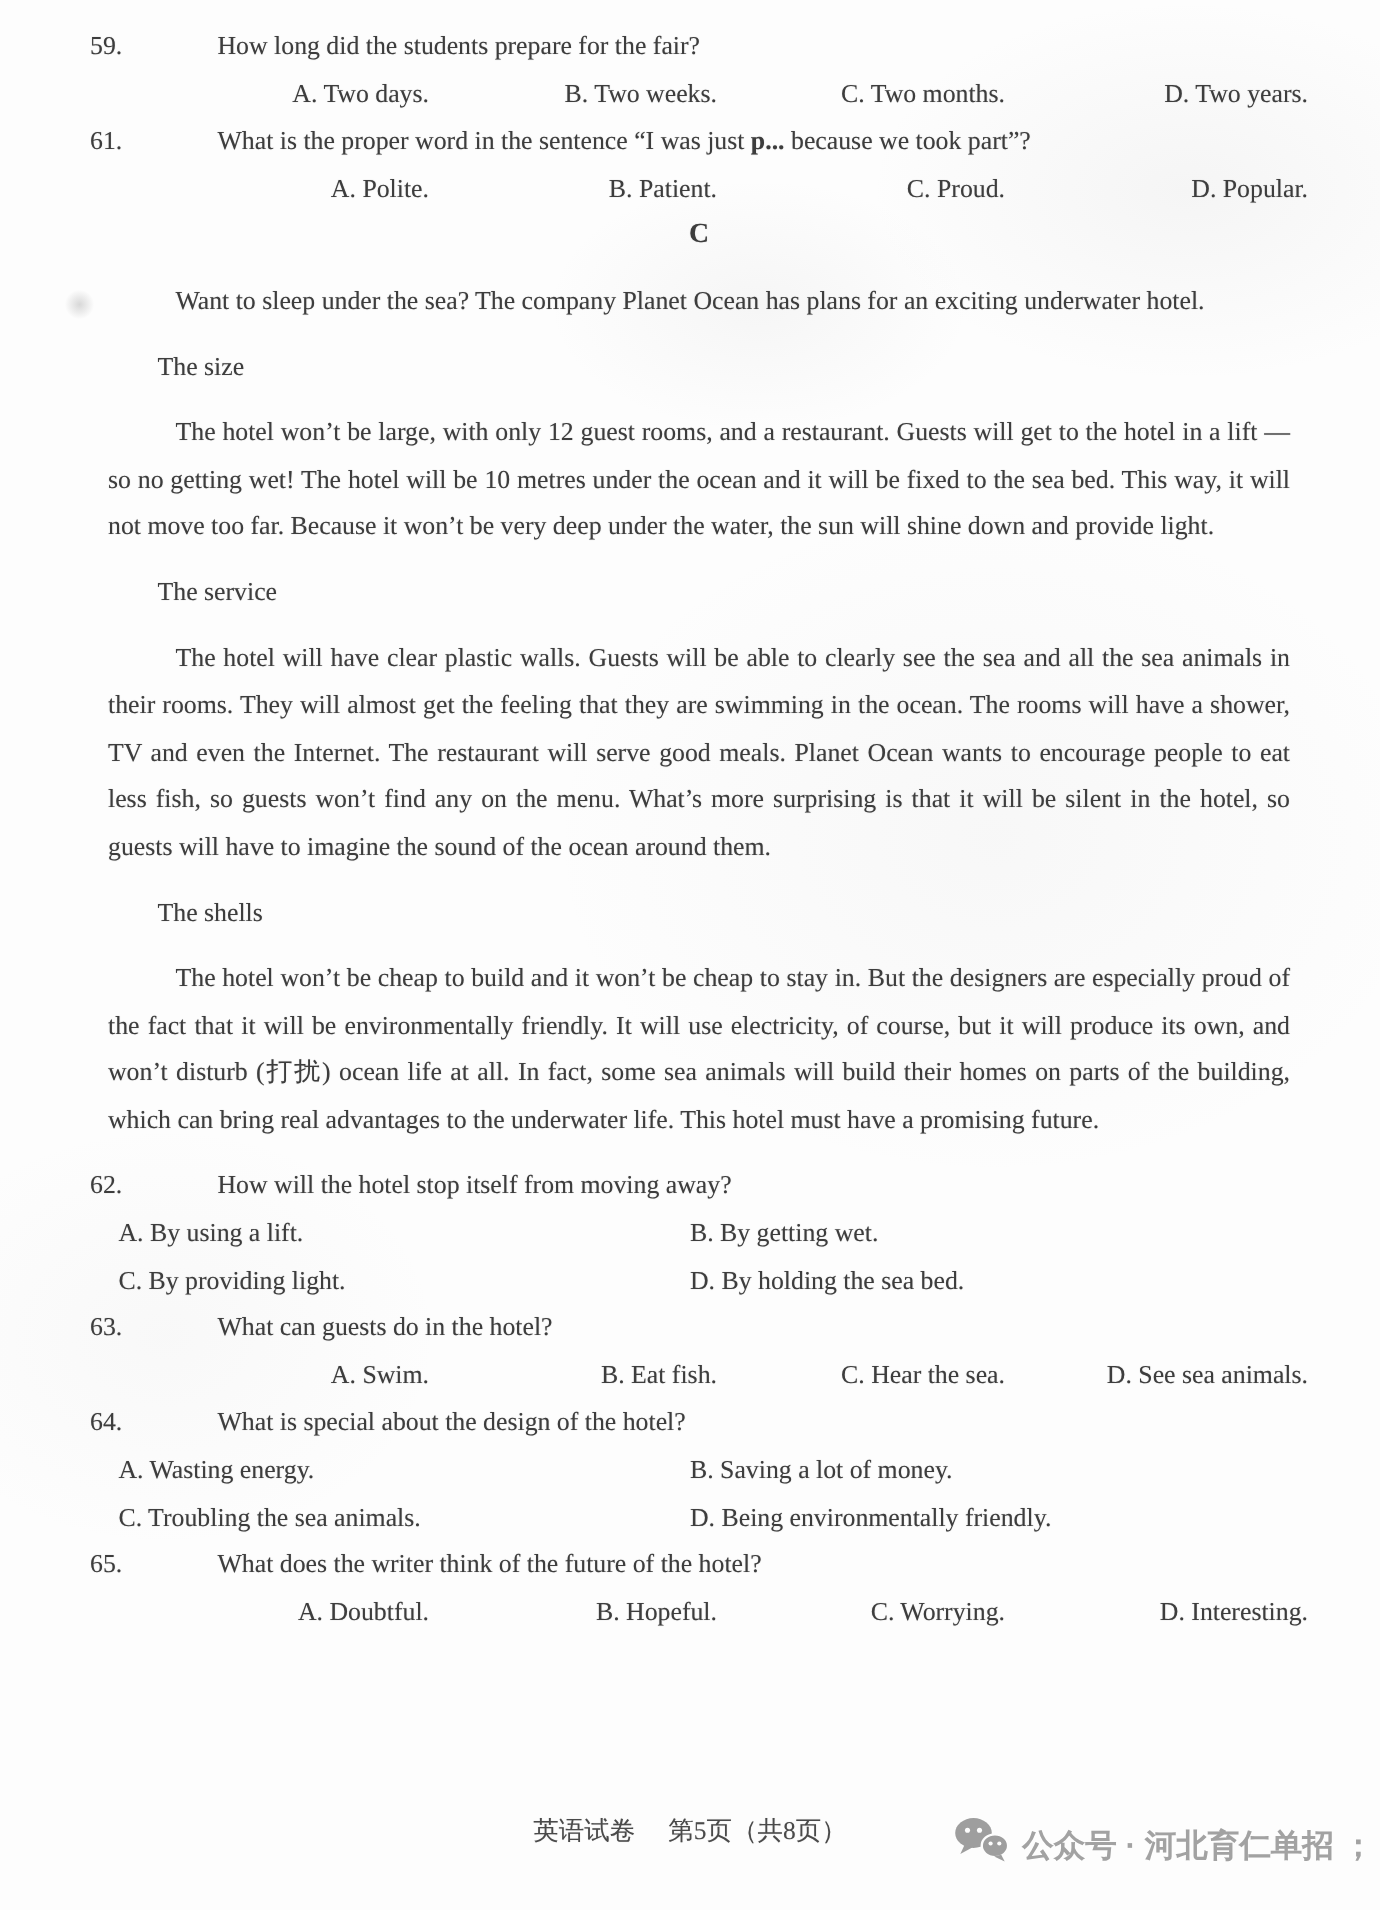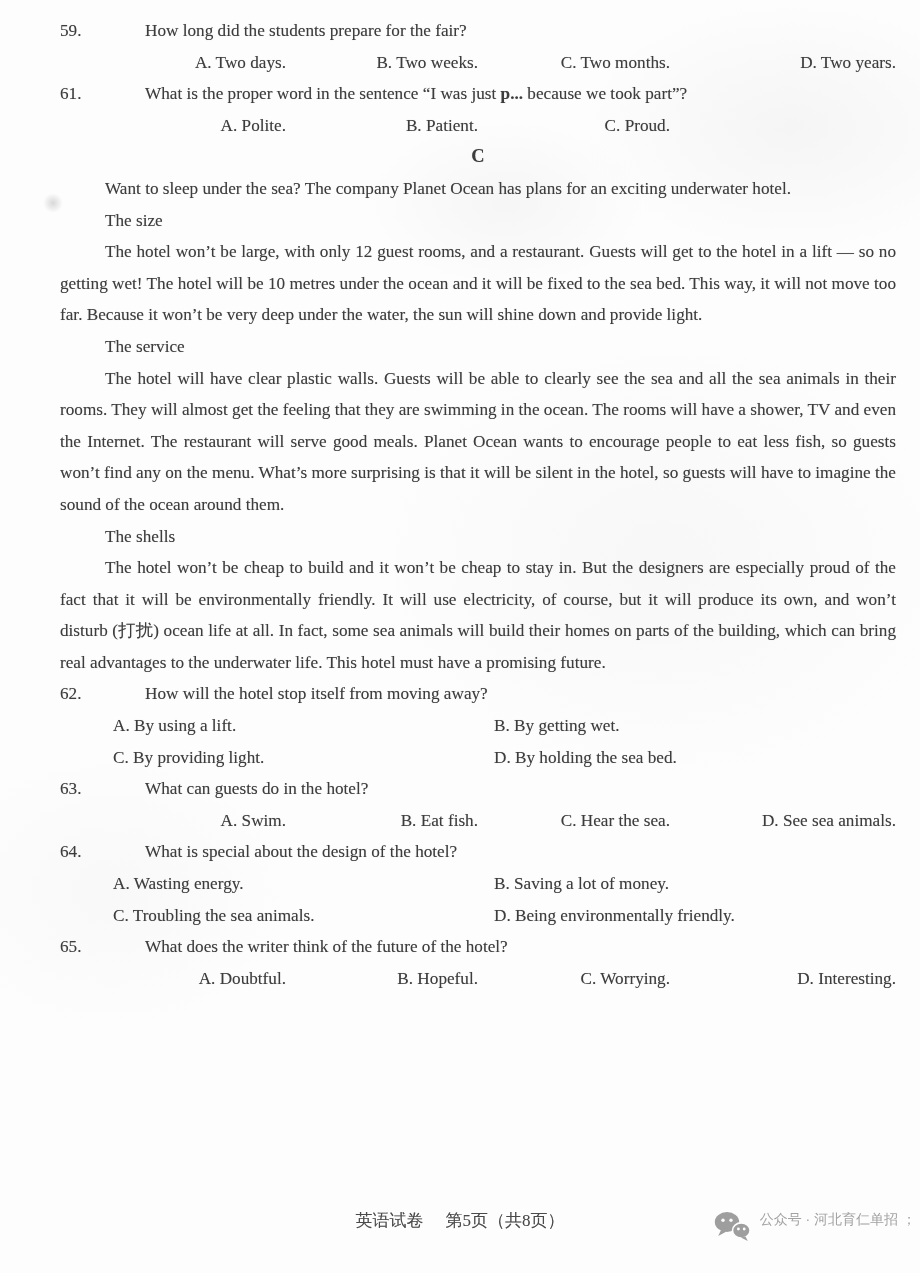--- a/index.html
+++ b/index.html
@@ -14,49 +14,50 @@
     content:"";position:absolute;inset:0;pointer-events:none;z-index:0;
     background:
       radial-gradient(circle 14px at 53px 203px, rgba(130,130,130,.30), transparent 70%),
       radial-gradient(ellipse 300px 180px at 86% 10%, rgba(175,175,175,.10), transparent 70%),
       radial-gradient(ellipse 420px 320px at 72% 44%, rgba(175,175,175,.07), transparent 70%),
       radial-gradient(ellipse 260px 200px at 12% 70%, rgba(175,175,175,.06), transparent 70%),
       radial-gradient(ellipse 200px 120px at 55% 16%, rgba(160,160,160,.08), transparent 70%);
   }
   .page{
     position:relative;z-index:1;
-    padding:15px 24px 0 60px;
+    padding:15px 48px 0 60px;
     font-size:17.2px;line-height:31.6px;
     text-shadow:0 0 0.7px rgba(40,40,40,.35);
   }
   .qline{display:flex;}
   .qnum{flex:0 0 37px;}
   .qtext{flex:1;margin-left:48px;}
   .opts4{margin-left:35px;display:grid;grid-template-columns:191px 192px 192px 1fr;text-align:right;}
-  .opts2{margin-left:53px;display:grid;grid-template-columns:381px 1fr;}
+  .opts2{margin-left:19px;display:grid;grid-template-columns:381px 1fr;}
   .c-heading{text-align:center;font-weight:bold;font-size:18.5px;}
-  .para{margin:0;text-align:justify;text-indent:45px;}
+  .para{margin:12px;text-align:justify;text-indent:45px;}
   .sec-title{font-weight:normal;margin-left:45px;}
   .boldseg{font-weight:bold;}
   .footer{
     position:absolute;z-index:1;left:0;right:0;top:1203px;height:60px;
     font-size:17px;color:#4a4a4a;
   }
   .footer-center{
     position:absolute;left:0;right:0;top:6px;text-align:center;
     text-shadow:0 0 .6px rgba(60,60,60,.3);
     font-family:Liberation Serif, serif;
   }
   .footer-center .gap{display:inline-block;width:22px;}
   .watermark{
     position:absolute;right:4px;top:8px;
-    display:flex;align-items:flex-start;gap:9px;
-    color:#a2a2a2;font-size:14px;
+    display:flex;align-items:center;gap:9px;
+    color:#a2a2a2;font-size:21px;
     font-family:"Liberation Sans","DejaVu Sans",sans-serif;
     text-shadow:none;
+    font-weight:bold;
   }
 </style>
 </head>
 <body>
 
 <div class="page">
 
   <div>
     <div class="qline">
       <span class="qnum">59.</span>
@@ -73,20 +74,21 @@
 
   <div>
     <div class="qline">
       <span class="qnum">61.</span>
       <span class="qtext"><span>What is the proper word in the sentence “I was just </span><span class="boldseg">p...</span><span> because we took part”?</span></span>
     </div>
     <div class="opts4">
       <span>A. Polite.</span>
       <span>B. Patient.</span>
       <span>C. Proud.</span>
+      <span>D. Popular.</span>
     </div>
   </div>
 
   <div>
     <div class="c-heading">C</div>
     <p class="para">Want to sleep under the sea? The company Planet Ocean has plans for an exciting underwater hotel.</p>
 
     <div class="sec-title">The size</div>
     <p class="para">The hotel won’t be large, with only 12 guest rooms, and a restaurant. Guests will get to the hotel in a lift — so no getting wet! The hotel will be 10 metres under the ocean and it will be fixed to the sea bed. This way, it will not move too far. Because it won’t be very deep under the water, the sun will shine down and provide light.</p>
 

